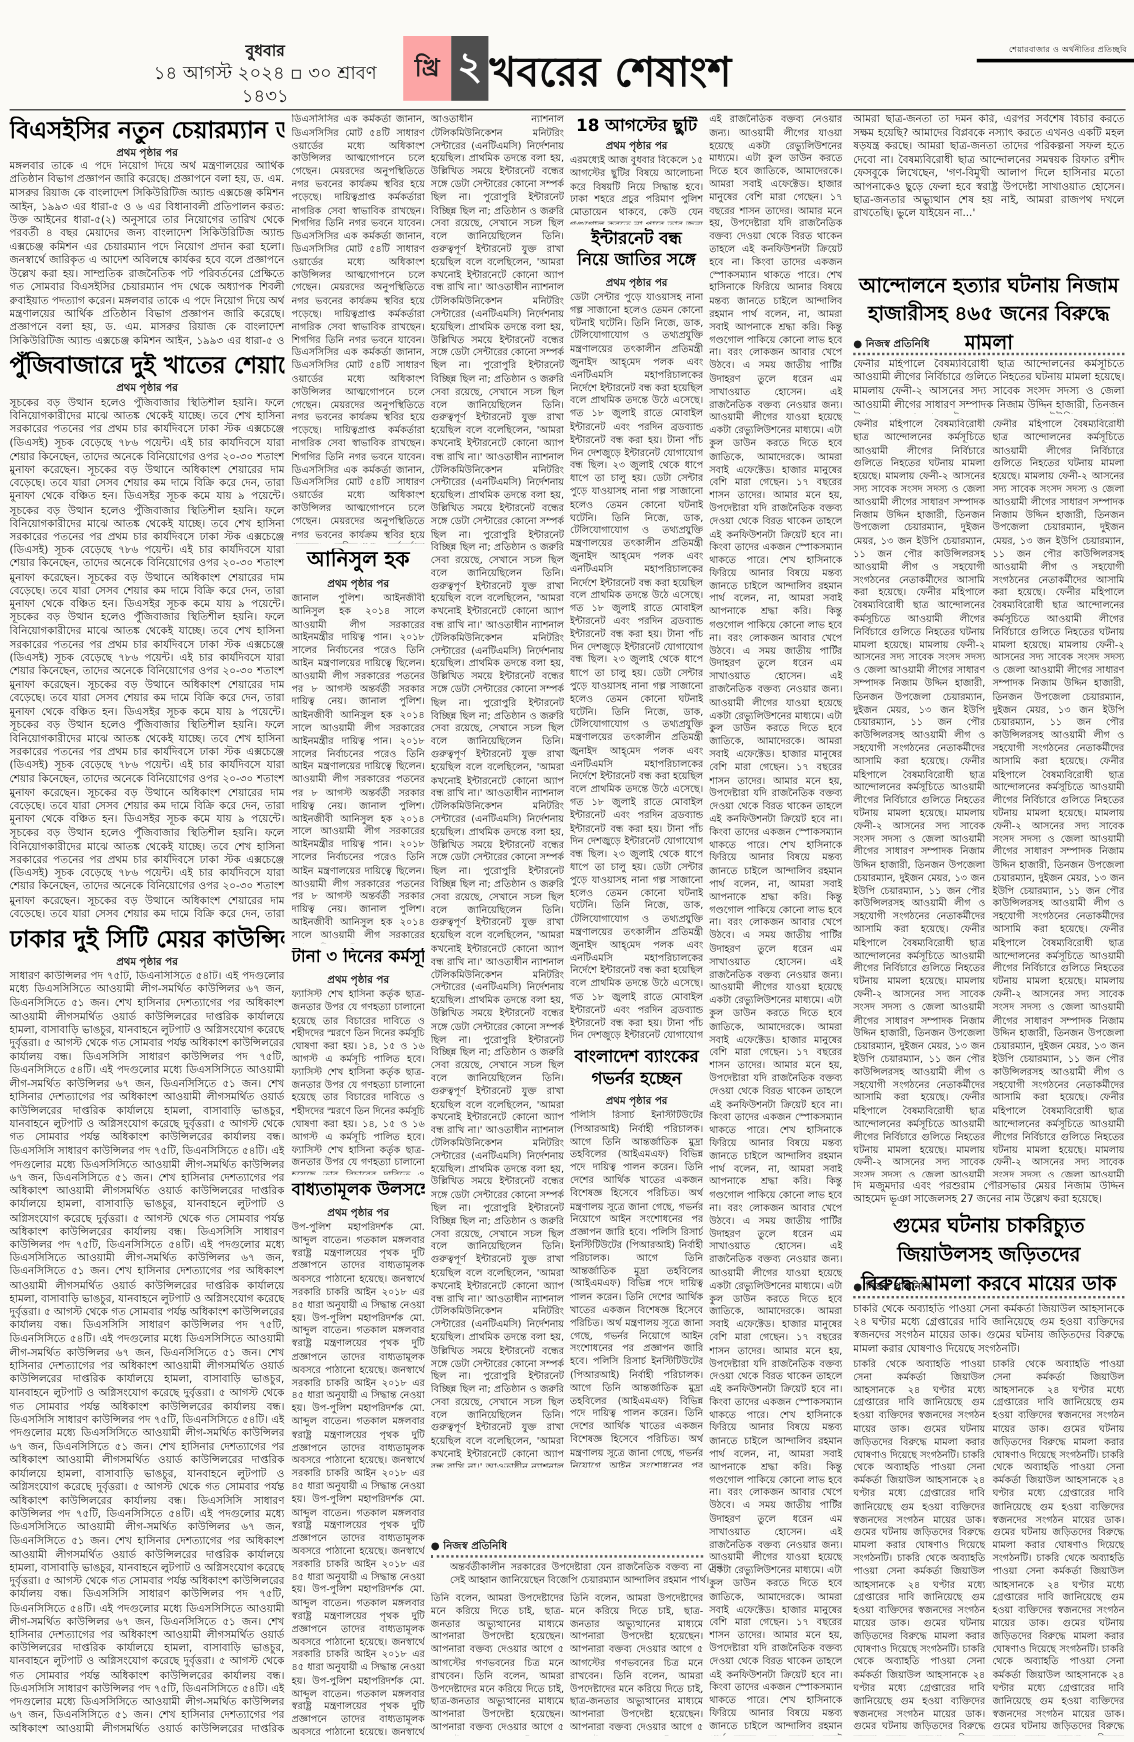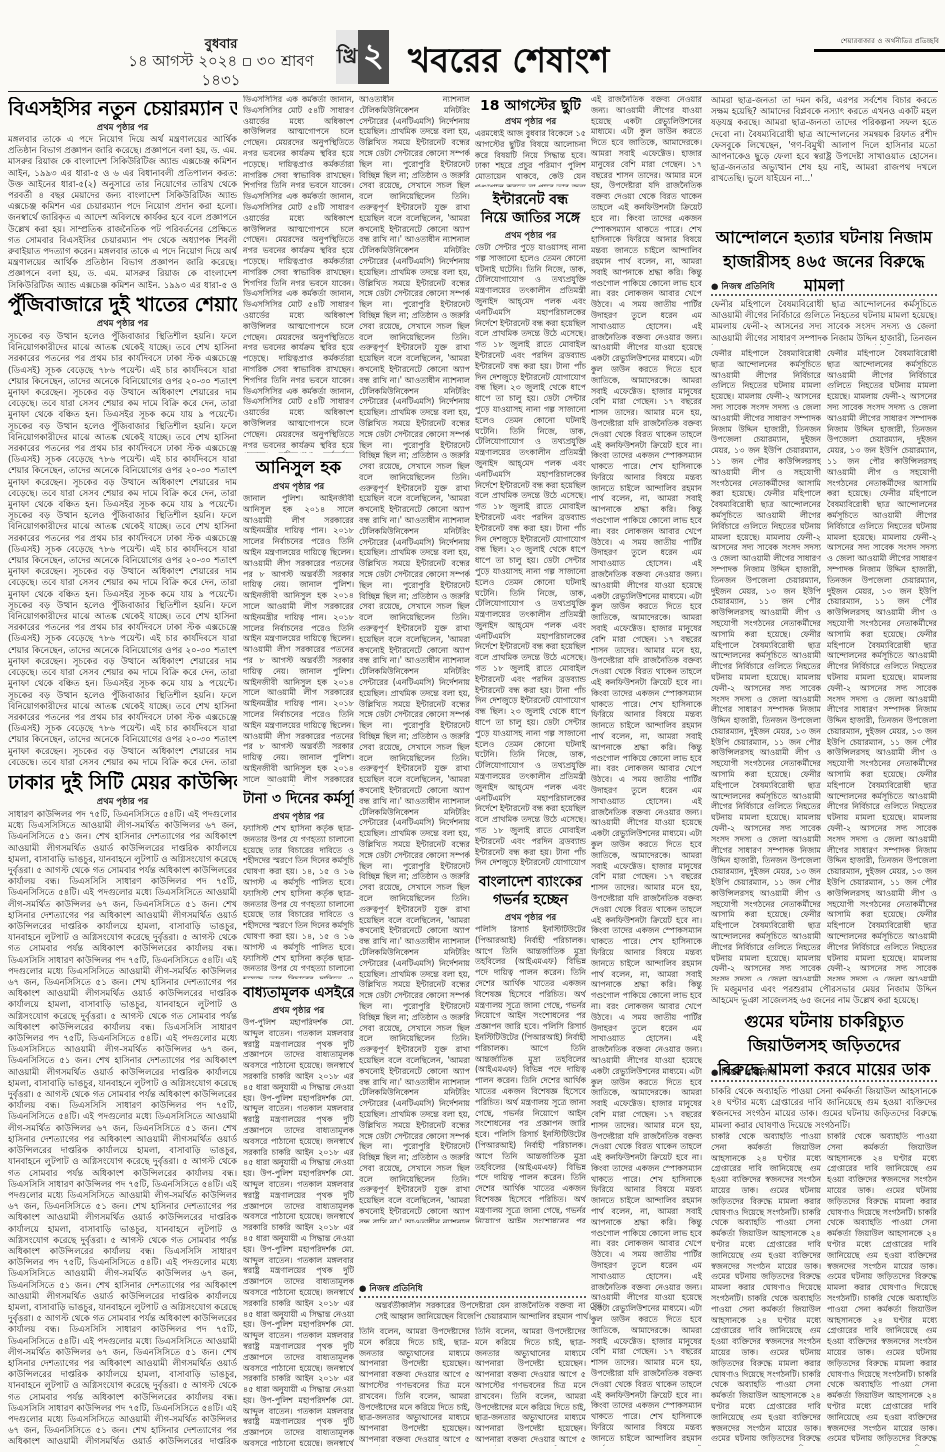--- a/index.html
+++ b/index.html
@@ -7,21 +7,21 @@
     position:relative; width:945px; height:1452px; overflow:hidden;
     background:#fbfaf6; color:#1c1c1c;
     font-family:"DejaVu Sans","Liberation Sans",sans-serif;
   }
   .abs{position:absolute;}
   
   .dateline{width:226px; text-align:center; line-height:1.25;}
   .dateline .day{font-weight:bold; font-size:13px;}
   .dateline .date{font-size:15px;}
   .badge{display:flex;}
-  .badge .orn{width:22px; height:54px; background:#e5e5e5; color:#222;
+  .badge .orn{width:40px; height:54px; background:#fca5a5; color:#222;
     display:flex; align-items:center; justify-content:center; font-size:20px; font-weight:bold;}
   .badge .num{width:31px; height:54px; background:#4e4e4e; color:#fff;
     display:flex; align-items:center; justify-content:center; font-size:32px; font-weight:bold;}
   .section-title{font-size:34px; font-weight:bold; color:#0d0d0d; white-space:nowrap;}
   .masthead{width:152px; text-align:center;}
   .masthead .tag{font-size:6.5px; letter-spacing:.3px; white-space:nowrap; overflow:hidden;}
   .masthead .logo{font-size:29px; font-weight:900; white-space:nowrap; letter-spacing:-1px; color:#000;}
   .masthead .bar{height:3px; background:#000; margin-top:2px;}
   .hrule{height:1px; background:#2a2a2a;}
   
@@ -75,21 +75,21 @@
   <div class="abs body-t" style="left:243px; top:95px; width:111px; height:358px;">ডিএসসিসির এক কর্মকর্তা জানান, ডিএসসিসির মোট ৫৪টি সাধারণ ওয়ার্ডের মধ্যে অধিকাংশ কাউন্সিলর আত্মগোপনে চলে গেছেন। মেয়রদের অনুপস্থিতিতে নগর ভবনের কার্যক্রম স্থবির হয়ে পড়েছে। দায়িত্বপ্রাপ্ত কর্মকর্তারা নাগরিক সেবা স্বাভাবিক রাখছেন। শিগগির তিনি নগর ভবনে যাবেন। ডিএসসিসির এক কর্মকর্তা জানান, ডিএসসিসির মোট ৫৪টি সাধারণ ওয়ার্ডের মধ্যে অধিকাংশ কাউন্সিলর আত্মগোপনে চলে গেছেন। মেয়রদের অনুপস্থিতিতে নগর ভবনের কার্যক্রম স্থবির হয়ে পড়েছে। দায়িত্বপ্রাপ্ত কর্মকর্তারা নাগরিক সেবা স্বাভাবিক রাখছেন। শিগগির তিনি নগর ভবনে যাবেন। ডিএসসিসির এক কর্মকর্তা জানান, ডিএসসিসির মোট ৫৪টি সাধারণ ওয়ার্ডের মধ্যে অধিকাংশ কাউন্সিলর আত্মগোপনে চলে গেছেন। মেয়রদের অনুপস্থিতিতে নগর ভবনের কার্যক্রম স্থবির হয়ে পড়েছে। দায়িত্বপ্রাপ্ত কর্মকর্তারা নাগরিক সেবা স্বাভাবিক রাখছেন। শিগগির তিনি নগর ভবনে যাবেন। ডিএসসিসির এক কর্মকর্তা জানান, ডিএসসিসির মোট ৫৪টি সাধারণ ওয়ার্ডের মধ্যে অধিকাংশ কাউন্সিলর আত্মগোপনে চলে গেছেন। মেয়রদের অনুপস্থিতিতে নগর ভবনের কার্যক্রম স্থবির হয়ে পড়েছে। দায়িত্বপ্রাপ্ত কর্মকর্তারা নাগরিক সেবা স্বাভাবিক রাখছেন। শিগগির তিনি নগর ভবনে যাবেন। ডিএসসিসির এক কর্মকর্তা জানান, ডিএসসিসির মোট ৫৪টি সাধারণ ওয়ার্ডের মধ্যে অধিকাংশ কাউন্সিলর আত্মগোপনে চলে গেছেন। মেয়রদের অনুপস্থিতিতে নগর ভবনের কার্যক্রম স্থবির হয়ে পড়েছে। দায়িত্বপ্রাপ্ত কর্মকর্তারা নাগরিক সেবা স্বাভাবিক রাখছেন। শিগগির তিনি নগর ভবনে যাবেন। ডিএসসিসির এক কর্মকর্তা জানান, ডিএসসিসির মোট ৫৪টি সাধারণ ওয়ার্ডের মধ্যে অধিকাংশ কাউন্সিলর আত্মগোপনে চলে গেছেন। মেয়রদের অনুপস্থিতিতে নগর ভবনের কার্যক্রম স্থবির হয়ে পড়েছে। দায়িত্বপ্রাপ্ত কর্মকর্তারা নাগরিক সেবা স্বাভাবিক রাখছেন। শিগগির তিনি নগর ভবনে যাবেন। ডিএসসিসির এক কর্মকর্তা জানান, ডিএসসিসির মোট ৫৪টি সাধারণ ওয়ার্ডের মধ্যে অধিকাংশ কাউন্সিলর আত্মগোপনে চলে গেছেন। মেয়রদের অনুপস্থিতিতে নগর ভবনের কার্যক্রম স্থবির হয়ে পড়েছে। দায়িত্বপ্রাপ্ত কর্মকর্তারা নাগরিক সেবা স্বাভাবিক রাখছেন। শিগগির তিনি নগর ভবনে যাবেন। ডিএসসিসির এক কর্মকর্তা জানান, ডিএসসিসির মোট ৫৪টি সাধারণ ওয়ার্ডের মধ্যে অধিকাংশ কাউন্সিলর আত্মগোপনে চলে গেছেন। মেয়রদের অনুপস্থিতিতে নগর ভবনের কার্যক্রম স্থবির হয়ে পড়েছে। দায়িত্বপ্রাপ্ত কর্মকর্তারা নাগরিক সেবা স্বাভাবিক রাখছেন। শিগগির তিনি নগর ভবনে যাবেন। ডিএসসিসির এক কর্মকর্তা জানান, ডিএসসিসির মোট ৫৪টি সাধারণ ওয়ার্ডের মধ্যে অধিকাংশ কাউন্সিলর আত্মগোপনে চলে গেছেন। মেয়রদের অনুপস্থিতিতে নগর ভবনের কার্যক্রম স্থবির হয়ে পড়েছে। দায়িত্বপ্রাপ্ত কর্মকর্তারা নাগরিক সেবা স্বাভাবিক রাখছেন। শিগগির তিনি নগর ভবনে যাবেন। ডিএসসিসির এক কর্মকর্তা জানান, ডিএসসিসির মোট ৫৪টি সাধারণ ওয়ার্ডের মধ্যে অধিকাংশ কাউন্সিলর আত্মগোপনে চলে গেছেন। মেয়রদের অনুপস্থিতিতে নগর ভবনের কার্যক্রম স্থবির হয়ে পড়েছে। দায়িত্বপ্রাপ্ত কর্মকর্তারা নাগরিক সেবা স্বাভাবিক রাখছেন। শিগগির তিনি নগর ভবনে যাবেন।</div>
 
   <div class="abs hl hl-n" style="left:243px; top:457px; width:111px; font-size:17px;">আনিসুল হক</div>
   <div class="abs sub" style="left:243px; top:480px; width:111px;">প্রথম পৃষ্ঠার পর</div>
   <div class="abs body-t" style="left:243px; top:494px; width:111px; height:292px;">জানাল পুলিশ। আইনজীবী আনিসুল হক ২০১৪ সালে আওয়ামী লীগ সরকারের আইনমন্ত্রীর দায়িত্ব পান। ২০১৮ সালের নির্বাচনের পরেও তিনি আইন মন্ত্রণালয়ের দায়িত্বে ছিলেন। আওয়ামী লীগ সরকারের পতনের পর ৮ আগস্ট অন্তর্বর্তী সরকার দায়িত্ব নেয়। জানাল পুলিশ। আইনজীবী আনিসুল হক ২০১৪ সালে আওয়ামী লীগ সরকারের আইনমন্ত্রীর দায়িত্ব পান। ২০১৮ সালের নির্বাচনের পরেও তিনি আইন মন্ত্রণালয়ের দায়িত্বে ছিলেন। আওয়ামী লীগ সরকারের পতনের পর ৮ আগস্ট অন্তর্বর্তী সরকার দায়িত্ব নেয়। জানাল পুলিশ। আইনজীবী আনিসুল হক ২০১৪ সালে আওয়ামী লীগ সরকারের আইনমন্ত্রীর দায়িত্ব পান। ২০১৮ সালের নির্বাচনের পরেও তিনি আইন মন্ত্রণালয়ের দায়িত্বে ছিলেন। আওয়ামী লীগ সরকারের পতনের পর ৮ আগস্ট অন্তর্বর্তী সরকার দায়িত্ব নেয়। জানাল পুলিশ। আইনজীবী আনিসুল হক ২০১৪ সালে আওয়ামী লীগ সরকারের আইনমন্ত্রীর দায়িত্ব পান। ২০১৮ সালের নির্বাচনের পরেও তিনি আইন মন্ত্রণালয়ের দায়িত্বে ছিলেন। আওয়ামী লীগ সরকারের পতনের পর ৮ আগস্ট অন্তর্বর্তী সরকার দায়িত্ব নেয়। জানাল পুলিশ। আইনজীবী আনিসুল হক ২০১৪ সালে আওয়ামী লীগ সরকারের আইনমন্ত্রীর দায়িত্ব পান। ২০১৮ সালের নির্বাচনের পরেও তিনি আইন মন্ত্রণালয়ের দায়িত্বে ছিলেন। আওয়ামী লীগ সরকারের পতনের পর ৮ আগস্ট অন্তর্বর্তী সরকার দায়িত্ব নেয়। জানাল পুলিশ। আইনজীবী আনিসুল হক ২০১৪ সালে আওয়ামী লীগ সরকারের আইনমন্ত্রীর দায়িত্ব পান। ২০১৮ সালের নির্বাচনের পরেও তিনি আইন মন্ত্রণালয়ের দায়িত্বে ছিলেন। আওয়ামী লীগ সরকারের পতনের পর ৮ আগস্ট অন্তর্বর্তী সরকার দায়িত্ব নেয়। জানাল পুলিশ। আইনজীবী আনিসুল হক ২০১৪ সালে আওয়ামী লীগ সরকারের আইনমন্ত্রীর দায়িত্ব পান। ২০১৮ সালের নির্বাচনের পরেও তিনি আইন মন্ত্রণালয়ের দায়িত্বে ছিলেন। আওয়ামী লীগ সরকারের পতনের পর ৮ আগস্ট অন্তর্বর্তী সরকার দায়িত্ব নেয়। জানাল পুলিশ। আইনজীবী আনিসুল হক ২০১৪ সালে আওয়ামী লীগ সরকারের আইনমন্ত্রীর দায়িত্ব পান। ২০১৮ সালের নির্বাচনের পরেও তিনি আইন মন্ত্রণালয়ের দায়িত্বে ছিলেন। আওয়ামী লীগ সরকারের পতনের পর ৮ আগস্ট অন্তর্বর্তী সরকার দায়িত্ব নেয়। জানাল পুলিশ। আইনজীবী আনিসুল হক ২০১৪ সালে আওয়ামী লীগ সরকারের আইনমন্ত্রীর দায়িত্ব পান। ২০১৮ সালের নির্বাচনের পরেও তিনি আইন মন্ত্রণালয়ের দায়িত্বে ছিলেন। আওয়ামী লীগ সরকারের পতনের পর ৮ আগস্ট অন্তর্বর্তী সরকার দায়িত্ব নেয়।</div>
 
   <div class="abs hl hl-n" style="left:243px; top:790px; width:111px;">টানা ৩ দিনের কর্মসূচি</div>
   <div class="abs sub" style="left:243px; top:810px; width:111px;">প্রথম পৃষ্ঠার পর</div>
   <div class="abs body-t" style="left:243px; top:824px; width:111px; height:155px;">ফ্যাসিস্ট শেখ হাসিনা কর্তৃক ছাত্র-জনতার উপর যে গণহত্যা চালানো হয়েছে তার বিচারের দাবিতে ও শহীদদের স্মরণে তিন দিনের কর্মসূচি ঘোষণা করা হয়। ১৪, ১৫ ও ১৬ আগস্ট এ কর্মসূচি পালিত হবে। ফ্যাসিস্ট শেখ হাসিনা কর্তৃক ছাত্র-জনতার উপর যে গণহত্যা চালানো হয়েছে তার বিচারের দাবিতে ও শহীদদের স্মরণে তিন দিনের কর্মসূচি ঘোষণা করা হয়। ১৪, ১৫ ও ১৬ আগস্ট এ কর্মসূচি পালিত হবে। ফ্যাসিস্ট শেখ হাসিনা কর্তৃক ছাত্র-জনতার উপর যে গণহত্যা চালানো হয়েছে তার বিচারের দাবিতে ও শহীদদের স্মরণে তিন দিনের কর্মসূচি ঘোষণা করা হয়। ১৪, ১৫ ও ১৬ আগস্ট এ কর্মসূচি পালিত হবে। ফ্যাসিস্ট শেখ হাসিনা কর্তৃক ছাত্র-জনতার উপর যে গণহত্যা চালানো হয়েছে তার বিচারের দাবিতে ও শহীদদের স্মরণে তিন দিনের কর্মসূচি ঘোষণা করা হয়। ১৪, ১৫ ও ১৬ আগস্ট এ কর্মসূচি পালিত হবে। ফ্যাসিস্ট শেখ হাসিনা কর্তৃক ছাত্র-জনতার উপর যে গণহত্যা চালানো হয়েছে তার বিচারের দাবিতে ও শহীদদের স্মরণে তিন দিনের কর্মসূচি ঘোষণা করা হয়। ১৪, ১৫ ও ১৬ আগস্ট এ কর্মসূচি পালিত হবে। ফ্যাসিস্ট শেখ হাসিনা কর্তৃক ছাত্র-জনতার উপর যে গণহত্যা চালানো হয়েছে তার বিচারের দাবিতে ও শহীদদের স্মরণে তিন দিনের কর্মসূচি ঘোষণা করা হয়। ১৪, ১৫ ও ১৬ আগস্ট এ কর্মসূচি পালিত হবে।</div>
 
-  <div class="abs hl hl-n" style="left:243px; top:984px; width:111px;">বাধ্যতামূলক এসইরে</div>
+  <div class="abs hl hl-n" style="left:243px; top:984px; width:111px;">বাধ্যতামূলক উলসহে</div>
   <div class="abs sub" style="left:243px; top:1004px; width:111px;">প্রথম পৃষ্ঠার পর</div>
   <div class="abs body-t" style="left:243px; top:1018px; width:111px; height:428px;">উপ-পুলিশ মহাপরিদর্শক মো. আব্দুল বাতেন। গতকাল মঙ্গলবার স্বরাষ্ট্র মন্ত্রণালয়ের পৃথক দুটি প্রজ্ঞাপনে তাদের বাধ্যতামূলক অবসরে পাঠানো হয়েছে। জনস্বার্থে সরকারি চাকরি আইন ২০১৮ এর ৪৫ ধারা অনুযায়ী এ সিদ্ধান্ত নেওয়া হয়। উপ-পুলিশ মহাপরিদর্শক মো. আব্দুল বাতেন। গতকাল মঙ্গলবার স্বরাষ্ট্র মন্ত্রণালয়ের পৃথক দুটি প্রজ্ঞাপনে তাদের বাধ্যতামূলক অবসরে পাঠানো হয়েছে। জনস্বার্থে সরকারি চাকরি আইন ২০১৮ এর ৪৫ ধারা অনুযায়ী এ সিদ্ধান্ত নেওয়া হয়। উপ-পুলিশ মহাপরিদর্শক মো. আব্দুল বাতেন। গতকাল মঙ্গলবার স্বরাষ্ট্র মন্ত্রণালয়ের পৃথক দুটি প্রজ্ঞাপনে তাদের বাধ্যতামূলক অবসরে পাঠানো হয়েছে। জনস্বার্থে সরকারি চাকরি আইন ২০১৮ এর ৪৫ ধারা অনুযায়ী এ সিদ্ধান্ত নেওয়া হয়। উপ-পুলিশ মহাপরিদর্শক মো. আব্দুল বাতেন। গতকাল মঙ্গলবার স্বরাষ্ট্র মন্ত্রণালয়ের পৃথক দুটি প্রজ্ঞাপনে তাদের বাধ্যতামূলক অবসরে পাঠানো হয়েছে। জনস্বার্থে সরকারি চাকরি আইন ২০১৮ এর ৪৫ ধারা অনুযায়ী এ সিদ্ধান্ত নেওয়া হয়। উপ-পুলিশ মহাপরিদর্শক মো. আব্দুল বাতেন। গতকাল মঙ্গলবার স্বরাষ্ট্র মন্ত্রণালয়ের পৃথক দুটি প্রজ্ঞাপনে তাদের বাধ্যতামূলক অবসরে পাঠানো হয়েছে। জনস্বার্থে সরকারি চাকরি আইন ২০১৮ এর ৪৫ ধারা অনুযায়ী এ সিদ্ধান্ত নেওয়া হয়। উপ-পুলিশ মহাপরিদর্শক মো. আব্দুল বাতেন। গতকাল মঙ্গলবার স্বরাষ্ট্র মন্ত্রণালয়ের পৃথক দুটি প্রজ্ঞাপনে তাদের বাধ্যতামূলক অবসরে পাঠানো হয়েছে। জনস্বার্থে সরকারি চাকরি আইন ২০১৮ এর ৪৫ ধারা অনুযায়ী এ সিদ্ধান্ত নেওয়া হয়। উপ-পুলিশ মহাপরিদর্শক মো. আব্দুল বাতেন। গতকাল মঙ্গলবার স্বরাষ্ট্র মন্ত্রণালয়ের পৃথক দুটি প্রজ্ঞাপনে তাদের বাধ্যতামূলক অবসরে পাঠানো হয়েছে। জনস্বার্থে সরকারি চাকরি আইন ২০১৮ এর ৪৫ ধারা অনুযায়ী এ সিদ্ধান্ত নেওয়া হয়। উপ-পুলিশ মহাপরিদর্শক মো. আব্দুল বাতেন। গতকাল মঙ্গলবার স্বরাষ্ট্র মন্ত্রণালয়ের পৃথক দুটি প্রজ্ঞাপনে তাদের বাধ্যতামূলক অবসরে পাঠানো হয়েছে। জনস্বার্থে সরকারি চাকরি আইন ২০১৮ এর ৪৫ ধারা অনুযায়ী এ সিদ্ধান্ত নেওয়া হয়। উপ-পুলিশ মহাপরিদর্শক মো. আব্দুল বাতেন। গতকাল মঙ্গলবার স্বরাষ্ট্র মন্ত্রণালয়ের পৃথক দুটি প্রজ্ঞাপনে তাদের বাধ্যতামূলক অবসরে পাঠানো হয়েছে। জনস্বার্থে সরকারি চাকরি আইন ২০১৮ এর ৪৫ ধারা অনুযায়ী এ সিদ্ধান্ত নেওয়া হয়। উপ-পুলিশ মহাপরিদর্শক মো. আব্দুল বাতেন। গতকাল মঙ্গলবার স্বরাষ্ট্র মন্ত্রণালয়ের পৃথক দুটি প্রজ্ঞাপনে তাদের বাধ্যতামূলক অবসরে পাঠানো হয়েছে। জনস্বার্থে সরকারি চাকরি আইন ২০১৮ এর ৪৫ ধারা অনুযায়ী এ সিদ্ধান্ত নেওয়া হয়। উপ-পুলিশ মহাপরিদর্শক মো. আব্দুল বাতেন। গতকাল মঙ্গলবার স্বরাষ্ট্র মন্ত্রণালয়ের পৃথক দুটি প্রজ্ঞাপনে তাদের বাধ্যতামূলক অবসরে পাঠানো হয়েছে। জনস্বার্থে সরকারি চাকরি আইন ২০১৮ এর ৪৫ ধারা অনুযায়ী এ সিদ্ধান্ত নেওয়া হয়। উপ-পুলিশ মহাপরিদর্শক মো. আব্দুল বাতেন। গতকাল মঙ্গলবার স্বরাষ্ট্র মন্ত্রণালয়ের পৃথক দুটি প্রজ্ঞাপনে তাদের বাধ্যতামূলক অবসরে পাঠানো হয়েছে। জনস্বার্থে সরকারি চাকরি আইন ২০১৮ এর ৪৫ ধারা অনুযায়ী এ সিদ্ধান্ত নেওয়া হয়।</div>
 
   <div class="abs body-t" style="left:359px; top:95px; width:111px; height:1128px;">আওতাধীন ন্যাশনাল টেলিকমিউনিকেশন মনিটরিং সেন্টারের (এনটিএমসি) নির্দেশনায় হয়েছিল। প্রাথমিক তদন্তে বলা হয়, উল্লিখিত সময়ে ইন্টারনেট বন্ধের সঙ্গে ডেটা সেন্টারের কোনো সম্পর্ক ছিল না। পুরোপুরি ইন্টারনেট বিচ্ছিন্ন ছিল না; প্রতিষ্ঠান ও জরুরি সেবা রয়েছে, সেখানে সচল ছিল বলে জানিয়েছিলেন তিনি। গুরুত্বপূর্ণ ইন্টারনেট যুক্ত রাখা হয়েছিল বলে বলেছিলেন, 'আমরা কখনোই ইন্টারনেটে কোনো অ্যাপ বন্ধ রাখি না।' আওতাধীন ন্যাশনাল টেলিকমিউনিকেশন মনিটরিং সেন্টারের (এনটিএমসি) নির্দেশনায় হয়েছিল। প্রাথমিক তদন্তে বলা হয়, উল্লিখিত সময়ে ইন্টারনেট বন্ধের সঙ্গে ডেটা সেন্টারের কোনো সম্পর্ক ছিল না। পুরোপুরি ইন্টারনেট বিচ্ছিন্ন ছিল না; প্রতিষ্ঠান ও জরুরি সেবা রয়েছে, সেখানে সচল ছিল বলে জানিয়েছিলেন তিনি। গুরুত্বপূর্ণ ইন্টারনেট যুক্ত রাখা হয়েছিল বলে বলেছিলেন, 'আমরা কখনোই ইন্টারনেটে কোনো অ্যাপ বন্ধ রাখি না।' আওতাধীন ন্যাশনাল টেলিকমিউনিকেশন মনিটরিং সেন্টারের (এনটিএমসি) নির্দেশনায় হয়েছিল। প্রাথমিক তদন্তে বলা হয়, উল্লিখিত সময়ে ইন্টারনেট বন্ধের সঙ্গে ডেটা সেন্টারের কোনো সম্পর্ক ছিল না। পুরোপুরি ইন্টারনেট বিচ্ছিন্ন ছিল না; প্রতিষ্ঠান ও জরুরি সেবা রয়েছে, সেখানে সচল ছিল বলে জানিয়েছিলেন তিনি। গুরুত্বপূর্ণ ইন্টারনেট যুক্ত রাখা হয়েছিল বলে বলেছিলেন, 'আমরা কখনোই ইন্টারনেটে কোনো অ্যাপ বন্ধ রাখি না।' আওতাধীন ন্যাশনাল টেলিকমিউনিকেশন মনিটরিং সেন্টারের (এনটিএমসি) নির্দেশনায় হয়েছিল। প্রাথমিক তদন্তে বলা হয়, উল্লিখিত সময়ে ইন্টারনেট বন্ধের সঙ্গে ডেটা সেন্টারের কোনো সম্পর্ক ছিল না। পুরোপুরি ইন্টারনেট বিচ্ছিন্ন ছিল না; প্রতিষ্ঠান ও জরুরি সেবা রয়েছে, সেখানে সচল ছিল বলে জানিয়েছিলেন তিনি। গুরুত্বপূর্ণ ইন্টারনেট যুক্ত রাখা হয়েছিল বলে বলেছিলেন, 'আমরা কখনোই ইন্টারনেটে কোনো অ্যাপ বন্ধ রাখি না।' আওতাধীন ন্যাশনাল টেলিকমিউনিকেশন মনিটরিং সেন্টারের (এনটিএমসি) নির্দেশনায় হয়েছিল। প্রাথমিক তদন্তে বলা হয়, উল্লিখিত সময়ে ইন্টারনেট বন্ধের সঙ্গে ডেটা সেন্টারের কোনো সম্পর্ক ছিল না। পুরোপুরি ইন্টারনেট বিচ্ছিন্ন ছিল না; প্রতিষ্ঠান ও জরুরি সেবা রয়েছে, সেখানে সচল ছিল বলে জানিয়েছিলেন তিনি। গুরুত্বপূর্ণ ইন্টারনেট যুক্ত রাখা হয়েছিল বলে বলেছিলেন, 'আমরা কখনোই ইন্টারনেটে কোনো অ্যাপ বন্ধ রাখি না।' আওতাধীন ন্যাশনাল টেলিকমিউনিকেশন মনিটরিং সেন্টারের (এনটিএমসি) নির্দেশনায় হয়েছিল। প্রাথমিক তদন্তে বলা হয়, উল্লিখিত সময়ে ইন্টারনেট বন্ধের সঙ্গে ডেটা সেন্টারের কোনো সম্পর্ক ছিল না। পুরোপুরি ইন্টারনেট বিচ্ছিন্ন ছিল না; প্রতিষ্ঠান ও জরুরি সেবা রয়েছে, সেখানে সচল ছিল বলে জানিয়েছিলেন তিনি। গুরুত্বপূর্ণ ইন্টারনেট যুক্ত রাখা হয়েছিল বলে বলেছিলেন, 'আমরা কখনোই ইন্টারনেটে কোনো অ্যাপ বন্ধ রাখি না।' আওতাধীন ন্যাশনাল টেলিকমিউনিকেশন মনিটরিং সেন্টারের (এনটিএমসি) নির্দেশনায় হয়েছিল। প্রাথমিক তদন্তে বলা হয়, উল্লিখিত সময়ে ইন্টারনেট বন্ধের সঙ্গে ডেটা সেন্টারের কোনো সম্পর্ক ছিল না। পুরোপুরি ইন্টারনেট বিচ্ছিন্ন ছিল না; প্রতিষ্ঠান ও জরুরি সেবা রয়েছে, সেখানে সচল ছিল বলে জানিয়েছিলেন তিনি। গুরুত্বপূর্ণ ইন্টারনেট যুক্ত রাখা হয়েছিল বলে বলেছিলেন, 'আমরা কখনোই ইন্টারনেটে কোনো অ্যাপ বন্ধ রাখি না।' আওতাধীন ন্যাশনাল টেলিকমিউনিকেশন মনিটরিং সেন্টারের (এনটিএমসি) নির্দেশনায় হয়েছিল। প্রাথমিক তদন্তে বলা হয়, উল্লিখিত সময়ে ইন্টারনেট বন্ধের সঙ্গে ডেটা সেন্টারের কোনো সম্পর্ক ছিল না। পুরোপুরি ইন্টারনেট বিচ্ছিন্ন ছিল না; প্রতিষ্ঠান ও জরুরি সেবা রয়েছে, সেখানে সচল ছিল বলে জানিয়েছিলেন তিনি। গুরুত্বপূর্ণ ইন্টারনেট যুক্ত রাখা হয়েছিল বলে বলেছিলেন, 'আমরা কখনোই ইন্টারনেটে কোনো অ্যাপ বন্ধ রাখি না।' আওতাধীন ন্যাশনাল টেলিকমিউনিকেশন মনিটরিং সেন্টারের (এনটিএমসি) নির্দেশনায় হয়েছিল। প্রাথমিক তদন্তে বলা হয়, উল্লিখিত সময়ে ইন্টারনেট বন্ধের সঙ্গে ডেটা সেন্টারের কোনো সম্পর্ক ছিল না। পুরোপুরি ইন্টারনেট বিচ্ছিন্ন ছিল না; প্রতিষ্ঠান ও জরুরি সেবা রয়েছে, সেখানে সচল ছিল বলে জানিয়েছিলেন তিনি। গুরুত্বপূর্ণ ইন্টারনেট যুক্ত রাখা হয়েছিল বলে বলেছিলেন, 'আমরা কখনোই ইন্টারনেটে কোনো অ্যাপ বন্ধ রাখি না।' আওতাধীন ন্যাশনাল টেলিকমিউনিকেশন মনিটরিং সেন্টারের (এনটিএমসি) নির্দেশনায় হয়েছিল। প্রাথমিক তদন্তে বলা হয়, উল্লিখিত সময়ে ইন্টারনেট বন্ধের সঙ্গে ডেটা সেন্টারের কোনো সম্পর্ক ছিল না। পুরোপুরি ইন্টারনেট বিচ্ছিন্ন ছিল না; প্রতিষ্ঠান ও জরুরি সেবা রয়েছে, সেখানে সচল ছিল বলে জানিয়েছিলেন তিনি। গুরুত্বপূর্ণ ইন্টারনেট যুক্ত রাখা হয়েছিল বলে বলেছিলেন, 'আমরা কখনোই ইন্টারনেটে কোনো অ্যাপ বন্ধ রাখি না।' আওতাধীন ন্যাশনাল টেলিকমিউনিকেশন মনিটরিং সেন্টারের (এনটিএমসি) নির্দেশনায় হয়েছিল। প্রাথমিক তদন্তে বলা হয়, উল্লিখিত সময়ে ইন্টারনেট বন্ধের সঙ্গে ডেটা সেন্টারের কোনো সম্পর্ক ছিল না। পুরোপুরি ইন্টারনেট বিচ্ছিন্ন ছিল না; প্রতিষ্ঠান ও জরুরি সেবা রয়েছে, সেখানে সচল ছিল বলে জানিয়েছিলেন তিনি। গুরুত্বপূর্ণ ইন্টারনেট যুক্ত রাখা হয়েছিল বলে বলেছিলেন, 'আমরা কখনোই ইন্টারনেটে কোনো অ্যাপ বন্ধ রাখি না।' আওতাধীন ন্যাশনাল টেলিকমিউনিকেশন মনিটরিং সেন্টারের (এনটিএমসি) নির্দেশনায় হয়েছিল। প্রাথমিক তদন্তে বলা হয়, উল্লিখিত সময়ে ইন্টারনেট বন্ধের সঙ্গে ডেটা সেন্টারের কোনো সম্পর্ক ছিল না। পুরোপুরি ইন্টারনেট বিচ্ছিন্ন ছিল না; প্রতিষ্ঠান ও জরুরি সেবা রয়েছে, সেখানে সচল ছিল বলে জানিয়েছিলেন তিনি। গুরুত্বপূর্ণ ইন্টারনেট যুক্ত রাখা হয়েছিল বলে বলেছিলেন, 'আমরা কখনোই ইন্টারনেটে কোনো অ্যাপ বন্ধ রাখি না।' আওতাধীন ন্যাশনাল টেলিকমিউনিকেশন মনিটরিং সেন্টারের (এনটিএমসি) নির্দেশনায় হয়েছিল। প্রাথমিক তদন্তে বলা হয়, উল্লিখিত সময়ে ইন্টারনেট বন্ধের সঙ্গে ডেটা সেন্টারের কোনো সম্পর্ক ছিল না। পুরোপুরি ইন্টারনেট বিচ্ছিন্ন ছিল না; প্রতিষ্ঠান ও জরুরি সেবা রয়েছে, সেখানে সচল ছিল বলে জানিয়েছিলেন তিনি। গুরুত্বপূর্ণ ইন্টারনেট যুক্ত রাখা হয়েছিল বলে বলেছিলেন, 'আমরা কখনোই ইন্টারনেটে কোনো অ্যাপ বন্ধ রাখি না।' আওতাধীন ন্যাশনাল টেলিকমিউনিকেশন মনিটরিং সেন্টারের (এনটিএমসি) নির্দেশনায় হয়েছিল। প্রাথমিক তদন্তে বলা হয়, উল্লিখিত সময়ে ইন্টারনেট বন্ধের সঙ্গে ডেটা সেন্টারের কোনো সম্পর্ক ছিল না। পুরোপুরি ইন্টারনেট বিচ্ছিন্ন ছিল না; প্রতিষ্ঠান ও জরুরি সেবা রয়েছে, সেখানে সচল ছিল বলে জানিয়েছিলেন তিনি। গুরুত্বপূর্ণ ইন্টারনেট যুক্ত রাখা হয়েছিল বলে বলেছিলেন, 'আমরা কখনোই ইন্টারনেটে কোনো অ্যাপ বন্ধ রাখি না।' আওতাধীন ন্যাশনাল টেলিকমিউনিকেশন মনিটরিং সেন্টারের (এনটিএমসি) নির্দেশনায় হয়েছিল। প্রাথমিক তদন্তে বলা হয়, উল্লিখিত সময়ে ইন্টারনেট বন্ধের সঙ্গে ডেটা সেন্টারের কোনো সম্পর্ক ছিল না। পুরোপুরি ইন্টারনেট বিচ্ছিন্ন ছিল না; প্রতিষ্ঠান ও জরুরি সেবা রয়েছে, সেখানে সচল ছিল বলে জানিয়েছিলেন তিনি। গুরুত্বপূর্ণ ইন্টারনেট যুক্ত রাখা হয়েছিল বলে বলেছিলেন, 'আমরা কখনোই ইন্টারনেটে কোনো অ্যাপ বন্ধ রাখি না।' আওতাধীন ন্যাশনাল টেলিকমিউনিকেশন মনিটরিং সেন্টারের (এনটিএমসি) নির্দেশনায় হয়েছিল। প্রাথমিক তদন্তে বলা হয়, উল্লিখিত সময়ে ইন্টারনেট বন্ধের সঙ্গে ডেটা সেন্টারের কোনো সম্পর্ক ছিল না। পুরোপুরি ইন্টারনেট বিচ্ছিন্ন ছিল না; প্রতিষ্ঠান ও জরুরি সেবা রয়েছে, সেখানে সচল ছিল বলে জানিয়েছিলেন তিনি। গুরুত্বপূর্ণ ইন্টারনেট যুক্ত রাখা হয়েছিল বলে বলেছিলেন, 'আমরা কখনোই ইন্টারনেটে কোনো অ্যাপ বন্ধ রাখি না।' আওতাধীন ন্যাশনাল টেলিকমিউনিকেশন মনিটরিং সেন্টারের (এনটিএমসি) নির্দেশনায় হয়েছিল। প্রাথমিক তদন্তে বলা হয়, উল্লিখিত সময়ে ইন্টারনেট বন্ধের সঙ্গে ডেটা সেন্টারের কোনো সম্পর্ক ছিল না। পুরোপুরি ইন্টারনেট বিচ্ছিন্ন ছিল না; প্রতিষ্ঠান ও জরুরি সেবা রয়েছে, সেখানে সচল ছিল বলে জানিয়েছিলেন তিনি। গুরুত্বপূর্ণ ইন্টারনেট যুক্ত রাখা হয়েছিল বলে বলেছিলেন, 'আমরা কখনোই ইন্টারনেটে কোনো অ্যাপ বন্ধ রাখি না।'</div>
 
   <div class="abs hl hl-n" style="left:475px; top:97px; width:111px;">18 আগস্টের ছুটি</div>
   <div class="abs sub" style="left:475px; top:115px; width:111px;">প্রথম পৃষ্ঠার পর</div>
   <div class="abs body-t" style="left:475px; top:129px; width:111px; height:58px;">এরমধ্যেই আজ বুধবার বিকেলে ১৫ আগস্টের ছুটির বিষয়ে আলোচনা করে বিষয়টি নিয়ে সিদ্ধান্ত হবে। ঢাকা শহরে প্রচুর পরিমাণ পুলিশ মোতায়েন থাকবে, কেউ যেন গণ্ডগোল করতে না পারে তার জন্য নিরাপত্তা ব্যবস্থা গ্রহণ করব। পুলিশ, বিজিবি, আনসারের পাশাপাশি সেনাবাহিনীও থাকবে। প্রসঙ্গত, বিগত আওয়ামী লীগ সরকারের সময় ১৫ আগস্ট জাতীয় শোক দিবস পালিত হতো। গত ৫ আগস্ট সরকার পতনের পর ১৫ আগস্টের ছুটি বাতিলের দাবি জানিয়ে আসছিল বিভিন্ন মহল।</div>
 
   <div class="abs hl hl-n2" style="left:475px; top:190px; width:111px;">
@@ -124,21 +124,21 @@
     <div>হাজারীসহ ৪৬৫ জনের বিরুদ্ধে মামলা</div>
   </div>
   <div class="abs byline" style="left:711px; top:280px; width:140px;">
     <span>●</span>
     <span>নিজস্ব প্রতিনিধি</span>
   </div>
   <div class="abs dotted" style="left:711px; top:294px; width:226px;"></div>
   <div class="abs body-w" style="left:711px; top:299px; width:226px; height:46px;">ফেনীর মহিপালে বৈষম্যবিরোধী ছাত্র আন্দোলনের কর্মসূচিতে আওয়ামী লীগের নির্বিচারে গুলিতে নিহতের ঘটনায় মামলা হয়েছে। মামলায় ফেনী-২ আসনের সদ্য সাবেক সংসদ সদস্য ও জেলা আওয়ামী লীগের সাধারণ সম্পাদক নিজাম উদ্দিন হাজারী, তিনজন উপজেলা চেয়ারম্যান, দুইজন মেয়র, ১৩ জন ইউপি চেয়ারম্যান, ১১ জন পৌর কাউন্সিলরসহ আওয়ামী লীগ ও সহযোগী সংগঠনের নেতাকর্মীদের আসামি করা হয়েছে।</div>
   <div class="abs body-t" style="left:711px; top:349px; width:110px; height:632px;">ফেনীর মহিপালে বৈষম্যবিরোধী ছাত্র আন্দোলনের কর্মসূচিতে আওয়ামী লীগের নির্বিচারে গুলিতে নিহতের ঘটনায় মামলা হয়েছে। মামলায় ফেনী-২ আসনের সদ্য সাবেক সংসদ সদস্য ও জেলা আওয়ামী লীগের সাধারণ সম্পাদক নিজাম উদ্দিন হাজারী, তিনজন উপজেলা চেয়ারম্যান, দুইজন মেয়র, ১৩ জন ইউপি চেয়ারম্যান, ১১ জন পৌর কাউন্সিলরসহ আওয়ামী লীগ ও সহযোগী সংগঠনের নেতাকর্মীদের আসামি করা হয়েছে। ফেনীর মহিপালে বৈষম্যবিরোধী ছাত্র আন্দোলনের কর্মসূচিতে আওয়ামী লীগের নির্বিচারে গুলিতে নিহতের ঘটনায় মামলা হয়েছে। মামলায় ফেনী-২ আসনের সদ্য সাবেক সংসদ সদস্য ও জেলা আওয়ামী লীগের সাধারণ সম্পাদক নিজাম উদ্দিন হাজারী, তিনজন উপজেলা চেয়ারম্যান, দুইজন মেয়র, ১৩ জন ইউপি চেয়ারম্যান, ১১ জন পৌর কাউন্সিলরসহ আওয়ামী লীগ ও সহযোগী সংগঠনের নেতাকর্মীদের আসামি করা হয়েছে। ফেনীর মহিপালে বৈষম্যবিরোধী ছাত্র আন্দোলনের কর্মসূচিতে আওয়ামী লীগের নির্বিচারে গুলিতে নিহতের ঘটনায় মামলা হয়েছে। মামলায় ফেনী-২ আসনের সদ্য সাবেক সংসদ সদস্য ও জেলা আওয়ামী লীগের সাধারণ সম্পাদক নিজাম উদ্দিন হাজারী, তিনজন উপজেলা চেয়ারম্যান, দুইজন মেয়র, ১৩ জন ইউপি চেয়ারম্যান, ১১ জন পৌর কাউন্সিলরসহ আওয়ামী লীগ ও সহযোগী সংগঠনের নেতাকর্মীদের আসামি করা হয়েছে। ফেনীর মহিপালে বৈষম্যবিরোধী ছাত্র আন্দোলনের কর্মসূচিতে আওয়ামী লীগের নির্বিচারে গুলিতে নিহতের ঘটনায় মামলা হয়েছে। মামলায় ফেনী-২ আসনের সদ্য সাবেক সংসদ সদস্য ও জেলা আওয়ামী লীগের সাধারণ সম্পাদক নিজাম উদ্দিন হাজারী, তিনজন উপজেলা চেয়ারম্যান, দুইজন মেয়র, ১৩ জন ইউপি চেয়ারম্যান, ১১ জন পৌর কাউন্সিলরসহ আওয়ামী লীগ ও সহযোগী সংগঠনের নেতাকর্মীদের আসামি করা হয়েছে। ফেনীর মহিপালে বৈষম্যবিরোধী ছাত্র আন্দোলনের কর্মসূচিতে আওয়ামী লীগের নির্বিচারে গুলিতে নিহতের ঘটনায় মামলা হয়েছে। মামলায় ফেনী-২ আসনের সদ্য সাবেক সংসদ সদস্য ও জেলা আওয়ামী লীগের সাধারণ সম্পাদক নিজাম উদ্দিন হাজারী, তিনজন উপজেলা চেয়ারম্যান, দুইজন মেয়র, ১৩ জন ইউপি চেয়ারম্যান, ১১ জন পৌর কাউন্সিলরসহ আওয়ামী লীগ ও সহযোগী সংগঠনের নেতাকর্মীদের আসামি করা হয়েছে।</div>
   <div class="abs body-t" style="left:827px; top:349px; width:110px; height:632px;">ফেনীর মহিপালে বৈষম্যবিরোধী ছাত্র আন্দোলনের কর্মসূচিতে আওয়ামী লীগের নির্বিচারে গুলিতে নিহতের ঘটনায় মামলা হয়েছে। মামলায় ফেনী-২ আসনের সদ্য সাবেক সংসদ সদস্য ও জেলা আওয়ামী লীগের সাধারণ সম্পাদক নিজাম উদ্দিন হাজারী, তিনজন উপজেলা চেয়ারম্যান, দুইজন মেয়র, ১৩ জন ইউপি চেয়ারম্যান, ১১ জন পৌর কাউন্সিলরসহ আওয়ামী লীগ ও সহযোগী সংগঠনের নেতাকর্মীদের আসামি করা হয়েছে। ফেনীর মহিপালে বৈষম্যবিরোধী ছাত্র আন্দোলনের কর্মসূচিতে আওয়ামী লীগের নির্বিচারে গুলিতে নিহতের ঘটনায় মামলা হয়েছে। মামলায় ফেনী-২ আসনের সদ্য সাবেক সংসদ সদস্য ও জেলা আওয়ামী লীগের সাধারণ সম্পাদক নিজাম উদ্দিন হাজারী, তিনজন উপজেলা চেয়ারম্যান, দুইজন মেয়র, ১৩ জন ইউপি চেয়ারম্যান, ১১ জন পৌর কাউন্সিলরসহ আওয়ামী লীগ ও সহযোগী সংগঠনের নেতাকর্মীদের আসামি করা হয়েছে। ফেনীর মহিপালে বৈষম্যবিরোধী ছাত্র আন্দোলনের কর্মসূচিতে আওয়ামী লীগের নির্বিচারে গুলিতে নিহতের ঘটনায় মামলা হয়েছে। মামলায় ফেনী-২ আসনের সদ্য সাবেক সংসদ সদস্য ও জেলা আওয়ামী লীগের সাধারণ সম্পাদক নিজাম উদ্দিন হাজারী, তিনজন উপজেলা চেয়ারম্যান, দুইজন মেয়র, ১৩ জন ইউপি চেয়ারম্যান, ১১ জন পৌর কাউন্সিলরসহ আওয়ামী লীগ ও সহযোগী সংগঠনের নেতাকর্মীদের আসামি করা হয়েছে। ফেনীর মহিপালে বৈষম্যবিরোধী ছাত্র আন্দোলনের কর্মসূচিতে আওয়ামী লীগের নির্বিচারে গুলিতে নিহতের ঘটনায় মামলা হয়েছে। মামলায় ফেনী-২ আসনের সদ্য সাবেক সংসদ সদস্য ও জেলা আওয়ামী লীগের সাধারণ সম্পাদক নিজাম উদ্দিন হাজারী, তিনজন উপজেলা চেয়ারম্যান, দুইজন মেয়র, ১৩ জন ইউপি চেয়ারম্যান, ১১ জন পৌর কাউন্সিলরসহ আওয়ামী লীগ ও সহযোগী সংগঠনের নেতাকর্মীদের আসামি করা হয়েছে। ফেনীর মহিপালে বৈষম্যবিরোধী ছাত্র আন্দোলনের কর্মসূচিতে আওয়ামী লীগের নির্বিচারে গুলিতে নিহতের ঘটনায় মামলা হয়েছে। মামলায় ফেনী-২ আসনের সদ্য সাবেক সংসদ সদস্য ও জেলা আওয়ামী লীগের সাধারণ সম্পাদক নিজাম উদ্দিন হাজারী, তিনজন উপজেলা চেয়ারম্যান, দুইজন মেয়র, ১৩ জন ইউপি চেয়ারম্যান, ১১ জন পৌর কাউন্সিলরসহ আওয়ামী লীগ ও সহযোগী সংগঠনের নেতাকর্মীদের আসামি করা হয়েছে।</div>
-  <div class="abs body-w" style="left:711px; top:984px; width:226px; height:23px;">দি মজুমদার এবং পরশুরাম পৌরসভার মেয়র নিজাম উদ্দিন আহমেদ ভূঞা সাজেলসহ ৬৫ জনের নাম উল্লেখ করা হয়েছে।</div>
+  <div class="abs body-w" style="left:711px; top:984px; width:226px; height:23px;">দি মজুমদার এবং পরশুরাম পৌরসভার মেয়র নিজাম উদ্দিন আহমেদ ভূঞা সাজেলসহ 27 জনের নাম উল্লেখ করা হয়েছে।</div>
 
   <div class="abs hl hl-e" style="left:711px; top:1010px; width:226px;">
     <div>গুমের ঘটনায় চাকরিচ্যুত জিয়াউলসহ জড়িতদের</div>
     <div>বিরুদ্ধে মামলা করবে মায়ের ডাক</div>
   </div>
   <div class="abs byline" style="left:711px; top:1066px; width:140px;">
     <span>●</span>
     <span>নিজস্ব প্রতিনিধি</span>
   </div>
   <div class="abs dotted" style="left:711px; top:1080px; width:226px;"></div>

